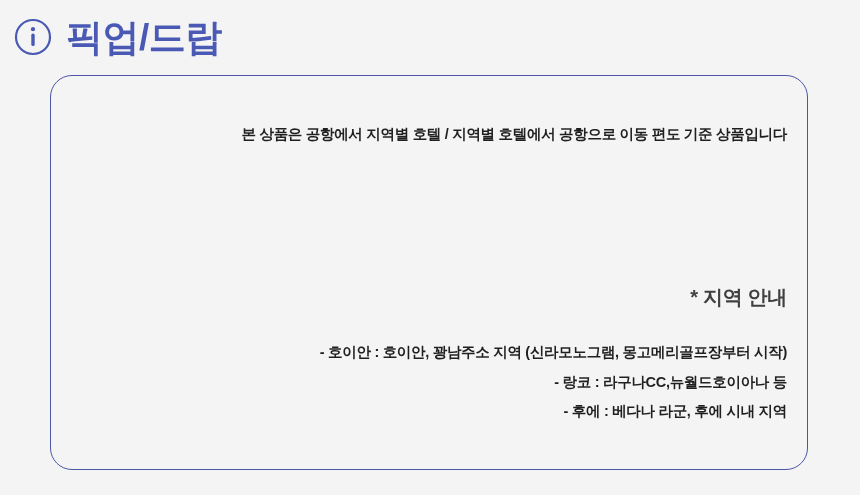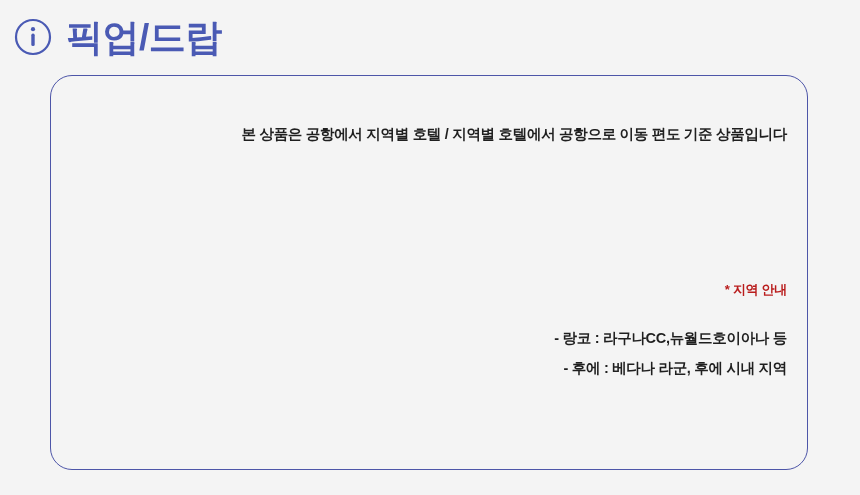--- a/index.html
+++ b/index.html
@@ -81,23 +81,23 @@
     letter-spacing: -0.3px;
     white-space: nowrap;
   }
 
   
   .gap-block {
     height: 98px;
   }
 
   .region-heading {
-    font-size: 13px;
+    font-size: 20px;
     font-weight: 700;
-    color: #b91c1c;
+    color: #404040;
     line-height: 30px;
     letter-spacing: -0.3px;
     white-space: nowrap;
   }
 
   .region-list {
     list-style: none;
     margin: 0;
     padding: 6px 0 0 0;
   }
@@ -130,20 +130,21 @@
   <div class="info-card">
     <div class="card-body">
 
       <p class="notice-line">본 상품은 공항에서 지역별 호텔 / 지역별 호텔에서 공항으로 이동 편도 기준 상품입니다</p>
 
       <div class="gap-block"></div>
 
       <p class="region-heading">* 지역 안내</p>
 
       <ul class="region-list">
+        <li class="region-item">- 호이안 : 호이안, 꽝남주소 지역 (신라모노그램, 몽고메리골프장부터 시작)</li>
         <li class="region-item">- 랑코 : 라구나CC,뉴월드호이아나 등</li>
         <li class="region-item">- 후에 : 베다나 라군, 후에 시내 지역</li>
 
       </ul>
 
     </div>
   </div>
 
 </div>
 

